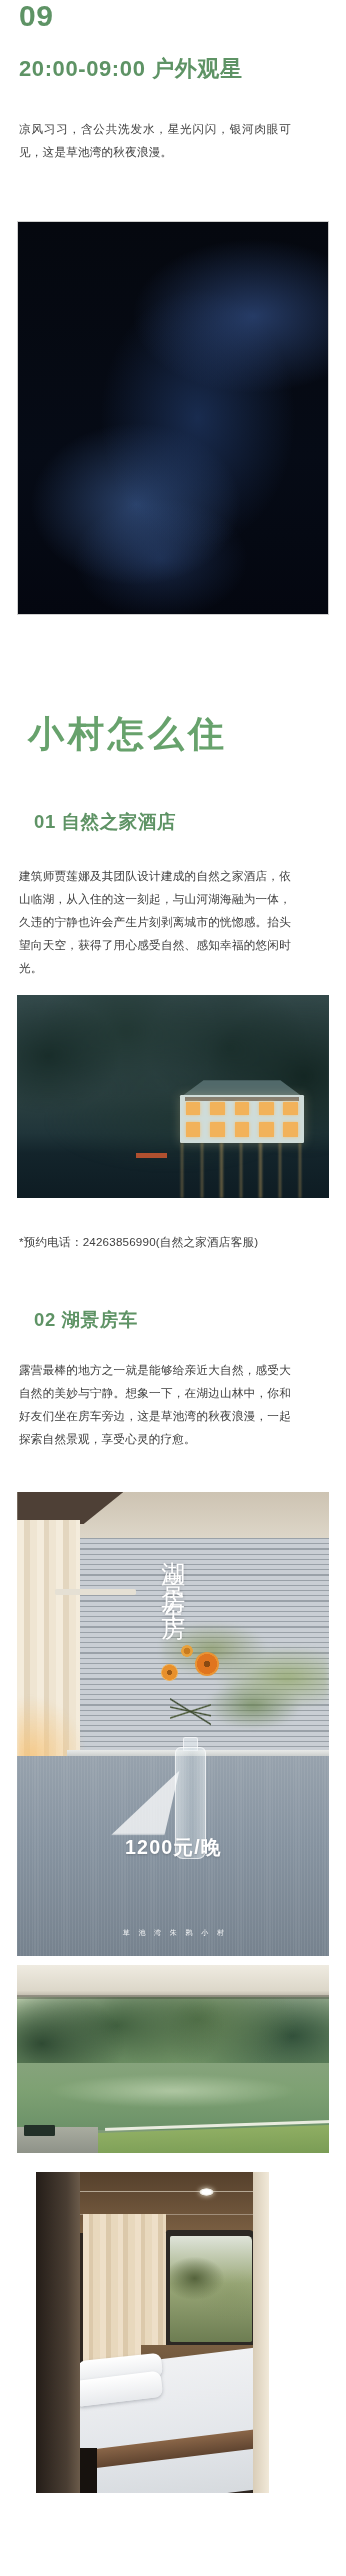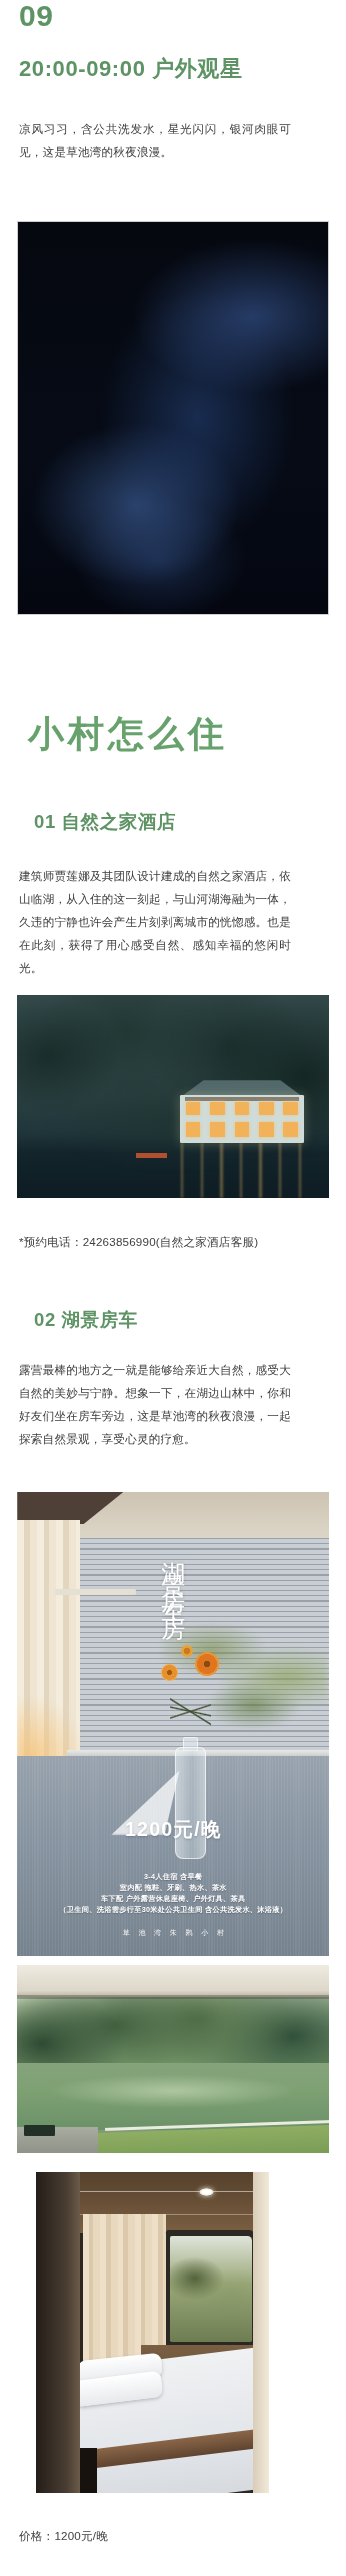--- a/index.html
+++ b/index.html
@@ -136,21 +136,21 @@
     background:radial-gradient(circle at 50% 50%, #9c5a16 0 20%, #e8902c 22% 60%, #f0ad4e 62% 78%, rgba(0,0,0,0) 80%);}
   .flower.f3{left:52.5%; top:33%; width:11.6px; height:11.6px;
     background:radial-gradient(circle at 50% 50%, #c77b1e 0 40%, #e8a23c 42% 70%, rgba(0,0,0,0) 72%);}
   .v-title{
     position:absolute; left:50%; top:50px; transform:translateX(-50%);
     writing-mode:vertical-rl; text-orientation:upright;
     color:#ffffff; font-size:24px; letter-spacing:13.3px; font-weight:500;
     text-shadow:0 0 3.5px rgba(0,0,0,.18);
   }
   .poster-price{
-    position:absolute; left:0; top:324px; width:100%; text-align:center; margin:0;
+    position:absolute; left:0; top:342px; width:100%; text-align:center; margin:0;
     color:#ffffff; font-size:19.6px; font-weight:600; letter-spacing:1.2px; text-shadow:0 0.6px 2.3px rgba(0,0,0,.2);
   }
   .poster-details{position:absolute; left:0; top:379px; width:100%; text-align:center;}
   .poster-details p{margin:0; color:#ffffff; font-size:7.2px; line-height:11px; font-weight:600; letter-spacing:0.3px; text-shadow:0 0.6px 1.2px rgba(0,0,0,.25);}
   .poster-footer{
     position:absolute; left:0; top:436px; width:100%; text-align:center; margin:0;
     color:rgba(255,255,255,.92); font-size:7px; letter-spacing:8.7px; text-indent:8.7px; font-weight:500;
   }
 
   
@@ -213,21 +213,21 @@
 
   <figure class="photo" id="starPhoto" style="margin:0;">
     <div class="nebula"></div>
     <div class="stars-a"></div>
     <div class="stars-b"></div>
   </figure>
 
   <h1 class="big-title">小村怎么住</h1>
 
   <h3 class="sub-title" id="h01">01 自然之家酒店</h3>
-  <p class="body-p" id="para2">建筑师贾莲娜及其团队设计建成的自然之家酒店，依山临湖，从入住的这一刻起，与山河湖海融为一体，久违的宁静也许会产生片刻剥离城市的恍惚感。也是在此刻，获得了用心感受自然、感知幸福的悠闲时光。</p>
+  <p class="body-p" id="para2">建筑师贾莲娜及其团队设计建成的自然之家酒店，依山临湖，从入住的这一刻起，与山河湖海融为一体，久违的宁静也许会产生片刻剥离城市的恍惚感。抬头望向天空，获得了用心感受自然、感知幸福的悠闲时光。</p>
 
   <figure class="photo" id="hotelPhoto" style="margin:0;">
     <div class="forest"></div>
     <div class="house">
       <div class="roof"></div>
       <div class="facade"></div>
       <div class="attic-band"></div>
       <div class="win-row upper">
         <span class="win"></span>
         <span class="win"></span>
@@ -265,26 +265,20 @@
     <div class="table-tex"></div>
     <div class="sun-tri"></div>
     <div class="stems"></div>
     <div class="vase-neck"></div>
     <div class="vase"></div>
     <div class="flower f1"></div>
     <div class="flower f2"></div>
     <div class="flower f3"></div>
     <div class="v-title">湖景房车房</div>
     <p class="poster-price">1200元/晚</p>
-    <div class="poster-details">
-      <p>3-4人住宿 含早餐</p>
-      <p>室内配 拖鞋、牙刷、热水、茶水</p>
-      <p>车下配 户外露营休息座椅、户外灯具、茶具</p>
-      <p>（卫生间、洗浴需步行至30米处公共卫生间 含公共洗发水、沐浴液）</p>
-    </div>
     <p class="poster-footer">草池湾朱鹮小村</p>
   </figure>
 
   <figure class="photo" id="lakePhoto" style="margin:0;">
     <div class="hills"></div>
     <div class="lake-water"></div>
     <div class="lake-sparkle"></div>
     <div class="shore-line"></div>
     <div class="grass"></div>
     <div class="dock"></div>
@@ -304,16 +298,15 @@
     <div class="wall-wood"></div>
     <div class="bed-sheet"></div>
     <div class="pillow p1"></div>
     <div class="pillow p2"></div>
     <div class="bed-frame"></div>
     <div class="floor-dark"></div>
     <div class="wardrobe"></div>
     <div class="right-curtain"></div>
   </figure>
 
-  <p class="note-p" id="price2">价格：1200元/晚</p>
 
 </div>
 
 
 </body></html>

